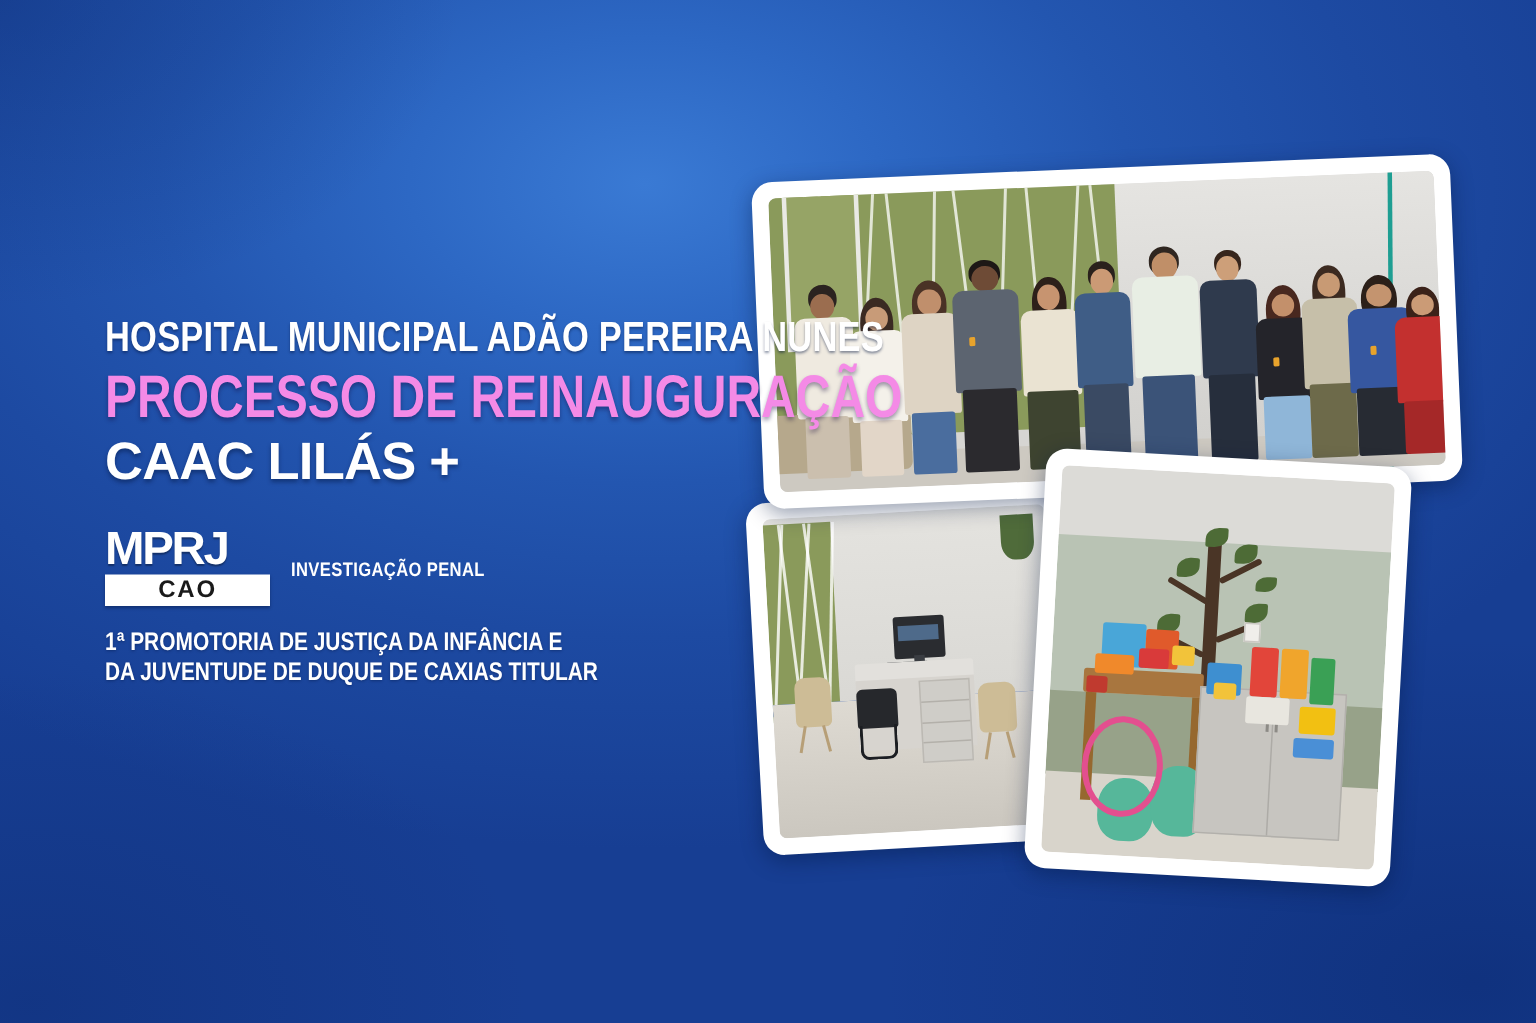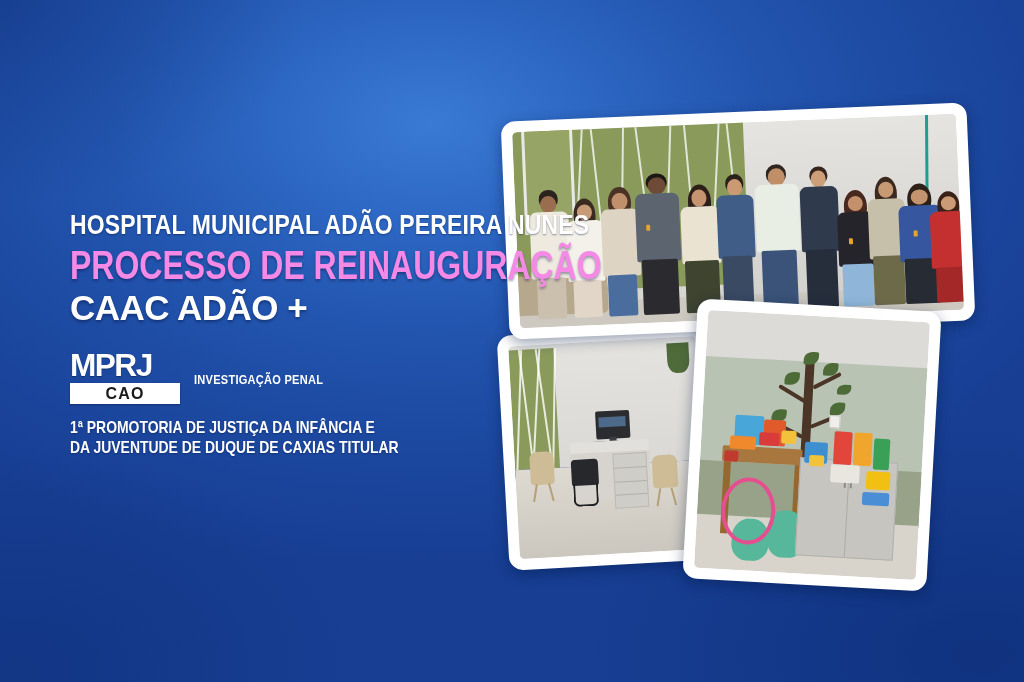--- a/index.html
+++ b/index.html
@@ -301,21 +301,21 @@
   .pl-outlet{ position:absolute; width:5%; height:5%; background:#f0eeea; border:1px solid #cac8c3; }
 </style>
 </head>
 <body>
 
 <div id="poster">
 
   <div class="text-block">
     <div class="line-1">HOSPITAL MUNICIPAL ADÃO PEREIRA NUNES</div>
     <div class="line-2">PROCESSO DE REINAUGURAÇÃO</div>
-    <div class="line-3">CAAC ADÃO +</div>
+    <div class="line-3">CAAC LILÁS +</div>
   </div>
 
   <div class="logo-wrap">
     <div class="logo-row">
       <div class="mprj-block">
         <div class="mprj-word">MPRJ</div>
         <div class="cao-bar">
           <span class="cao-word">CAO</span>
         </div>
       </div>

